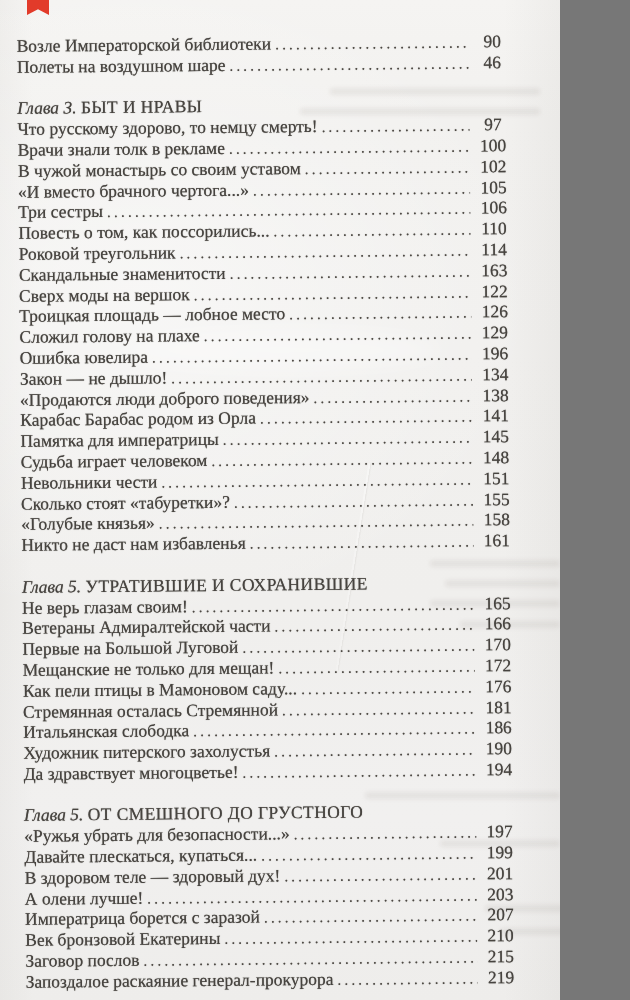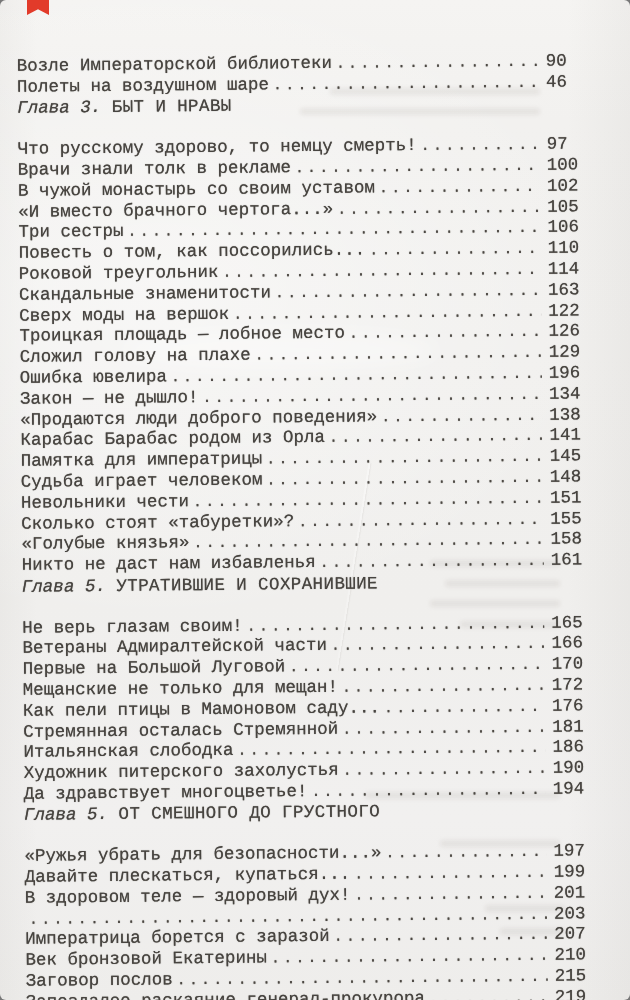--- a/index.html
+++ b/index.html
@@ -1,42 +1,41 @@
 <!DOCTYPE html>
 <html><head>
 <meta charset="utf-8">
 <style>
   html,body{margin:0;padding:0;background:#777;}
   .page{
-    position:relative;width:630px;height:1000px;overflow:hidden;
+    position:relative;width:560px;height:1000px;overflow:hidden;
     background-color:#f1f0ee;
     background-image:
       radial-gradient(120% 55% at 25% 30%, rgba(255,255,255,0.45), rgba(255,255,255,0) 60%),
       linear-gradient(90deg, rgba(120,115,108,0.05) 0%, rgba(255,255,255,0) 6%, rgba(255,255,255,0) 90%, rgba(120,115,108,0.06) 100%),
       linear-gradient(180deg, #f5f4f2 0%, #f2f1ef 12%, #f1f0ee 35%, #f0efed 60%, #f1f0ef 82%, #eeedeb 100%);
-    font-family:Liberation Mono, monospace;
-    border-radius:6px;
+    font-family:Liberation Serif, serif;
   }
   .toc{
     position:absolute;left:0;top:0;right:0;
     padding:36px 48px 0 20px;
     transform:rotate(-0.55deg);
     transform-origin:0 40%;
     color:#474440;
     text-shadow:0 0 0.8px rgba(74,70,64,0.85);
     font-size:17.5px;
   }
   .row{display:flex;align-items:baseline;line-height:20.8px;height:20.8px;white-space:nowrap;}
   .row .t{flex:0 0 auto;}
   .row .dots{flex:1 1 auto;overflow:hidden;margin:0 7px 0 4px;}
   .row .dots::after{
     content:"........................................................................................................................";
     font-size:15px;letter-spacing:3.2px;color:#4c4843;
   }
-  .row .pg{flex:0 0 auto;min-width:33px;text-align:left;margin-top:20px;}
+  .row .pg{flex:0 0 auto;min-width:33px;text-align:center;}
   .section{margin-top:20.8px;}
   .heading{height:20.8px;line-height:20.8px;white-space:nowrap;}
   .heading .chlabel{font-style:italic;}
   .heading .chtitle{letter-spacing:0.4px;}
   .bookmark{
     position:absolute;left:27px;top:0;width:22px;height:15px;
     clip-path:polygon(0 0,100% 0,100% 100%,50% 62%,0 100%);
     z-index:5;
   }
   .ghost{position:absolute;height:7px;border-radius:3px;background:rgba(148,142,134,0.13);filter:blur(2px);}
@@ -248,20 +247,21 @@
           <span class="t">Давайте плескаться, купаться...</span>
           <span class="dots"></span>
           <span class="pg">199</span>
         </div>
         <div class="row">
           <span class="t">В здоровом теле — здоровый дух!</span>
           <span class="dots"></span>
           <span class="pg">201</span>
         </div>
         <div class="row">
+          <span class="t">А олени лучше!</span>
           <span class="dots"></span>
           <span class="pg">203</span>
         </div>
         <div class="row">
           <span class="t">Императрица борется с заразой</span>
           <span class="dots"></span>
           <span class="pg">207</span>
         </div>
         <div class="row">
           <span class="t">Век бронзовой Екатерины</span>

